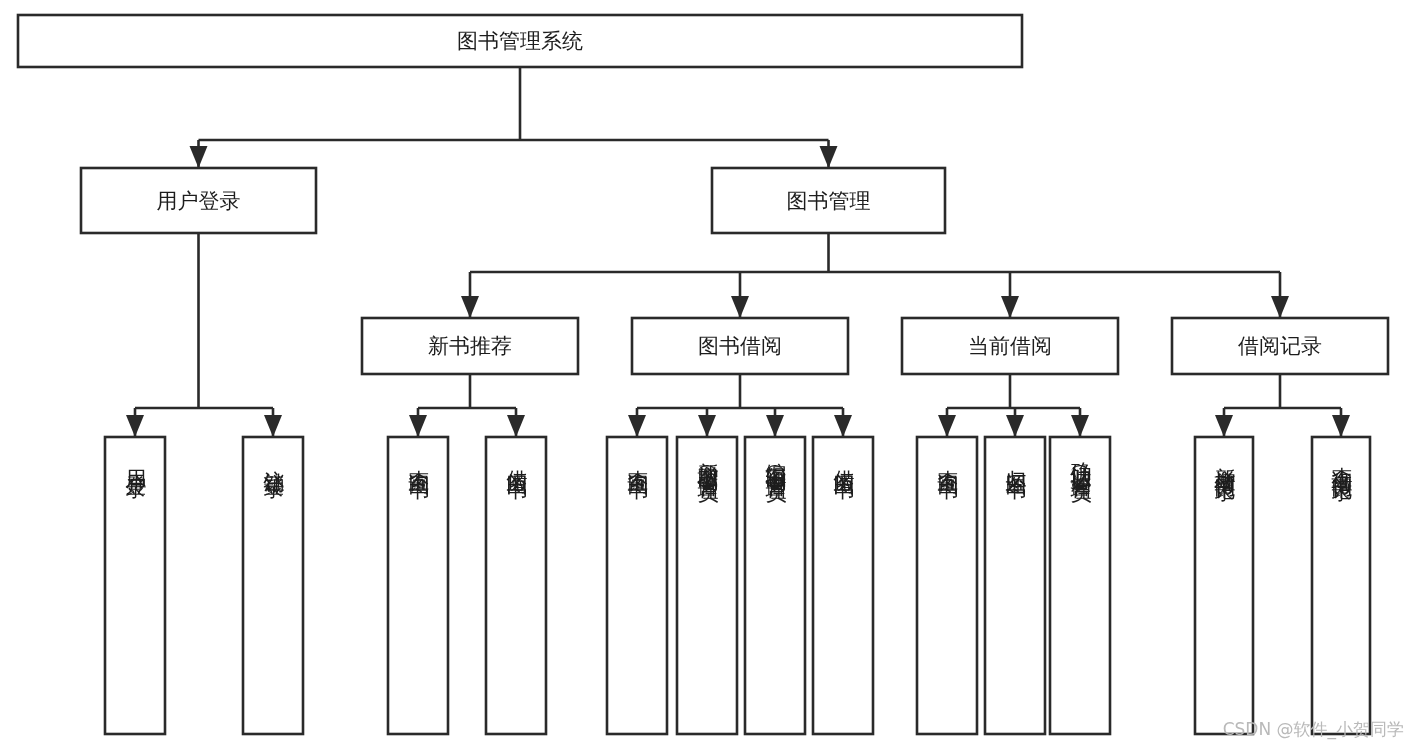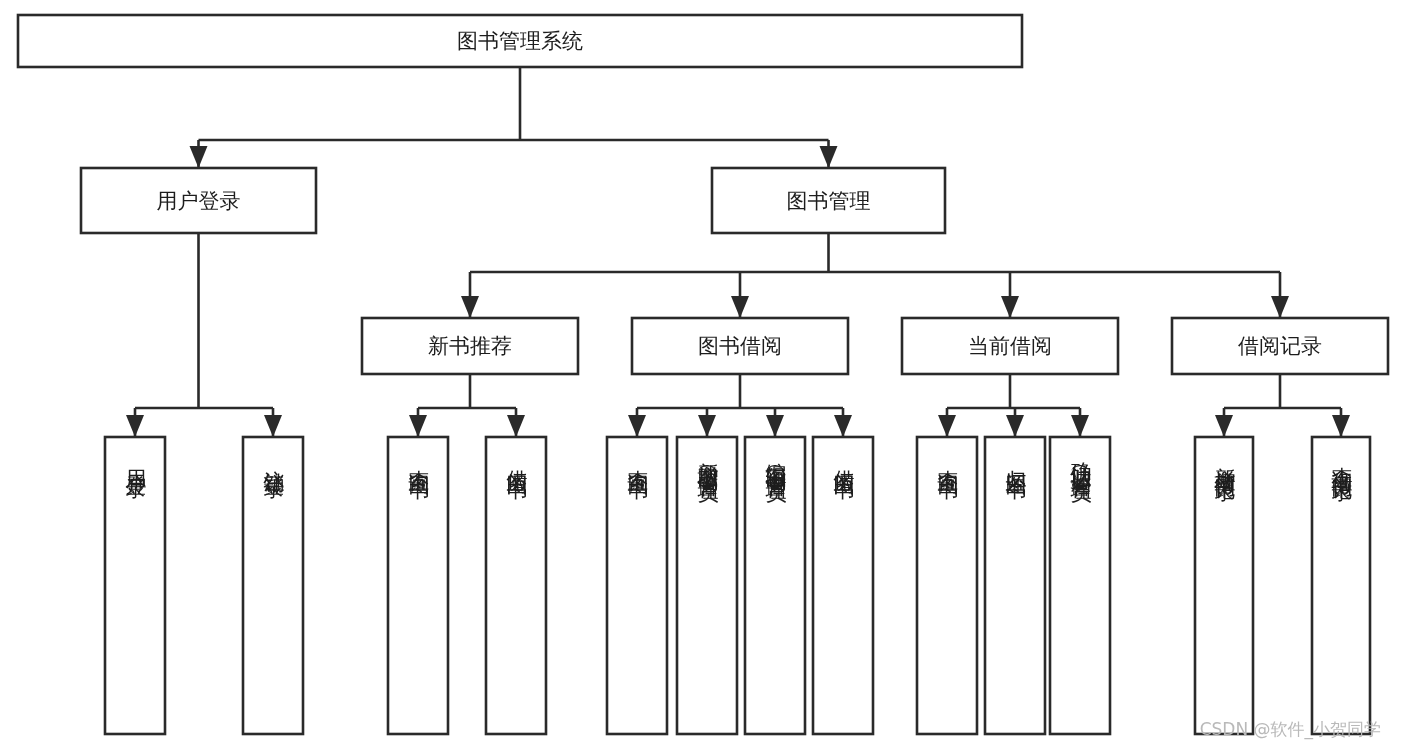--- a/index.html
+++ b/index.html
@@ -55,21 +55,21 @@
     font-size: 21px;
     fill: #1d1d1d;
     writing-mode: vertical-rl;
     text-orientation: upright;
     letter-spacing: 3px;
     dominant-baseline: middle;
     text-anchor: middle;
   }
   .watermark-text {
     position: absolute;
-    right: 24px;
+    right: 1px;
     bottom: 6px;
     font-family: "DejaVu Sans", "Liberation Sans", sans-serif;
     font-size: 17px;
     color: #b9b9b9;
     white-space: nowrap;
     user-select: none;
     pointer-events: none;
   }
 </style>
 </head>

